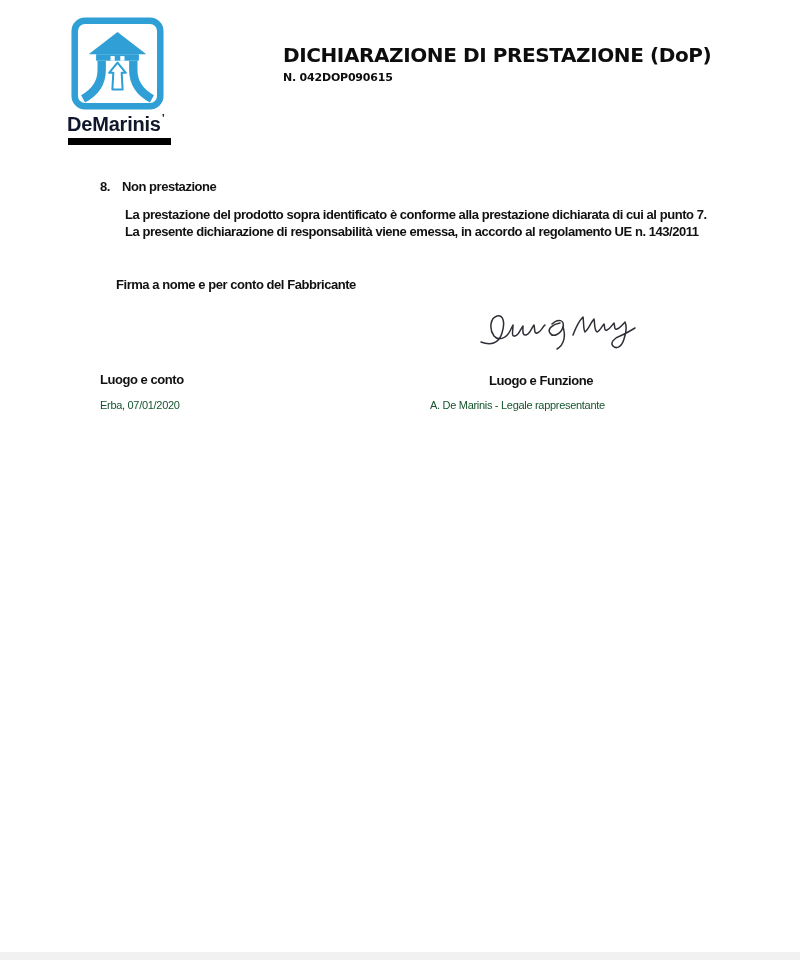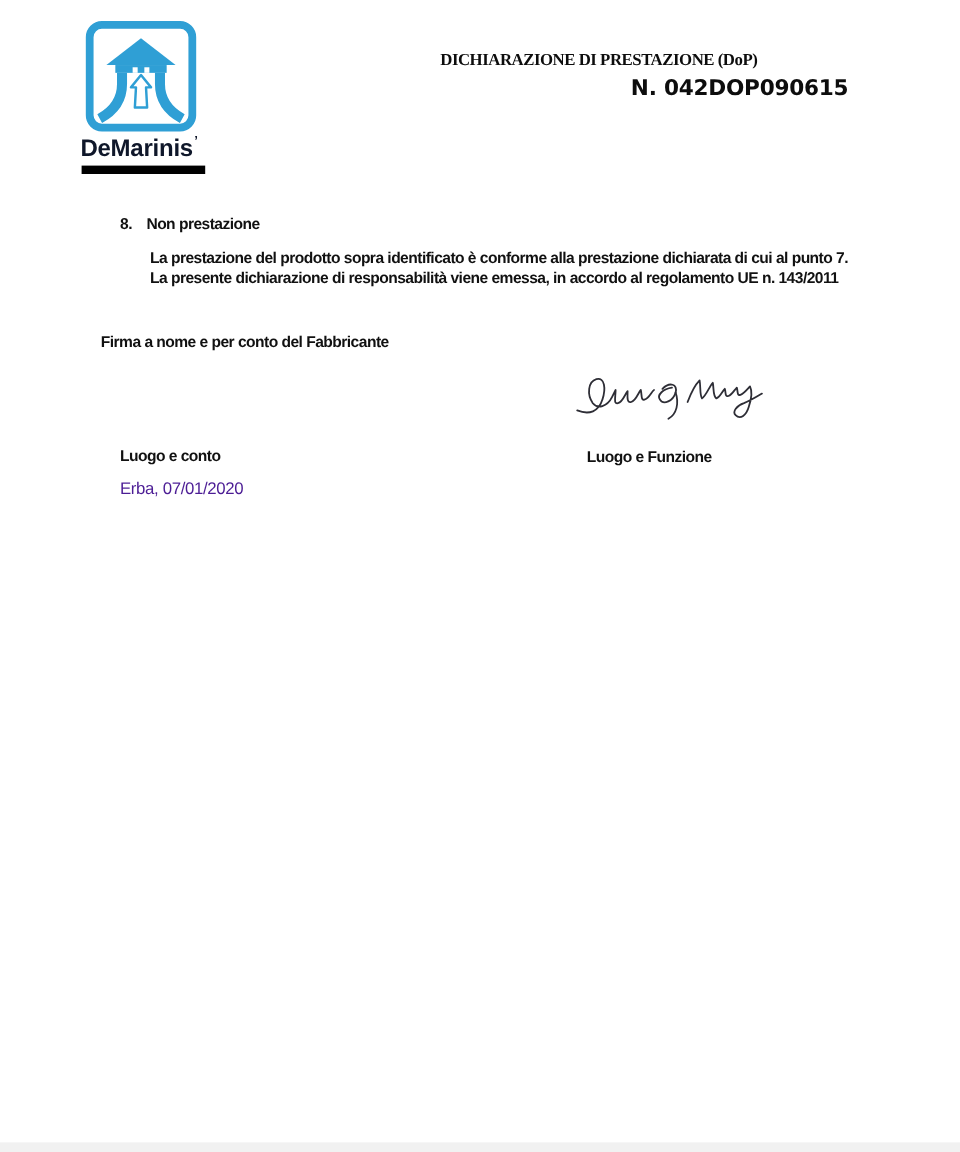--- a/index.html
+++ b/index.html
@@ -27,51 +27,51 @@
     position: absolute; left: 68px; top: 138px;
     width: 103px; height: 7px; background: #000000;
   }
 
   
   .header-block {
     position: absolute; left: 283px; top: 43px; width: 432px;
     font-family: "DejaVu Sans", sans-serif; font-weight: bold; color: #0d0d0d;
   }
   .doc-title {
-    font-size: 14px; letter-spacing: -0.4px;
-    text-align: center; white-space: nowrap; font-family: Liberation Serif, serif;
+    font-size: 20px; letter-spacing: -0.4px;
+    white-space: nowrap;
   }
   .doc-subtitle {
     font-size: 12px; letter-spacing: -0.3px;
     text-align: center; white-space: nowrap; margin-top: 4px;
   }
   .doc-number {
-    font-size: 18px; letter-spacing: -0.2px;
-    text-align: right; white-space: nowrap; margin-top: 4px; padding-right: 8px;
+    font-size: 11px; letter-spacing: -0.2px;
+    text-align: left; white-space: nowrap; margin-top: 4px; padding-right: 8px;
   }
 
   
   .bold-13 {
     font-weight: bold; font-size: 13px; letter-spacing: -0.45px;
     color: #111; white-space: nowrap;
   }
   .point-row { position: absolute; left: 100px; top: 179px; display: flex; }
   .point-num { width: 22px; }
   .paragraph { position: absolute; left: 100px; top: 206px; margin-left: 25px; }
   .paragraph .par-line { line-height: 17.2px; }
-  .firma-caption { position: absolute; left: 84px; top: 277px; }
+  .firma-caption { position: absolute; left: 116px; top: 277px; }
 
   .signature-svg { position: absolute; left: 477px; top: 301px; width: 175px; height: 52px; }
 
   
   .label-place { position: absolute; left: 100px; top: 372px; }
   .label-name  { position: absolute; left: 489px; top: 373px; }
   .value-13 {
-    font-weight: normal; font-size: 14px; letter-spacing: -0.3px;
-    color: #4c1d95; white-space: nowrap; text-align: center;
+    font-weight: normal; font-size: 11px; letter-spacing: -0.3px;
+    color: #14532d; white-space: nowrap; text-align: center;
   }
   .value-place { position: absolute; left: 100px; top: 399px; }
   .value-name  { position: absolute; left: 430px; top: 399px; }
 
   .page-bottom-edge {
     position: absolute; left: 0; top: 952px; width: 800px; height: 8px;
     background: #f1f1f1;
   }
 </style>
 </head>
@@ -114,15 +114,16 @@
       <path d="M4 41 C14 45 22 42 25 32 C28 23 27 13 20 15 C13 17 12 28 17 35 C21 40 29 38 33 30 L36 24 C36 30 34 36 38 35 C42 34 44 27 46 25 C46 29 45 35 49 34 C53 33 55 26 57 24 C58 28 57 33 60 32 C64 31 66 25 68 24"></path>
       <path d="M75 23 C81 17 88 19 86 26 C84 33 76 37 73 32 C70 28 76 23 83 22"></path>
       <path d="M86 26 C89 35 87 44 80 48"></path>
       <path d="M96 34 C99 26 103 19 106 16 C107 21 106 28 108 31 C112 28 114 21 117 18 C118 23 117 29 120 31 C123 30 125 25 127 23 C128 26 127 30 130 29 C133 28 135 24 137 22 C138 25 137 29 140 28 C143 27 146 23 148 21 C150 25 149 32 147 38 C145 45 140 49 136 45 C133 42 137 37 143 35 C148 33 153 30 158 27"></path>
     </g>
   </svg>
 
   <div class="label-place bold-13">Luogo e conto</div>
   <div class="label-name bold-13">Luogo e Funzione</div>
   <div class="value-place value-13">Erba, 07/01/2020</div>
+  <div class="value-name value-13">A. De Marinis - Legale rappresentante</div>
 
   <div class="page-bottom-edge"></div>
 </div>
 
 </body></html>

